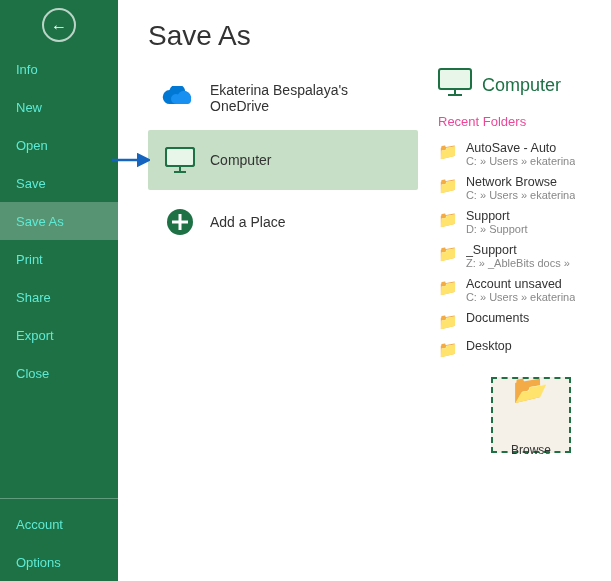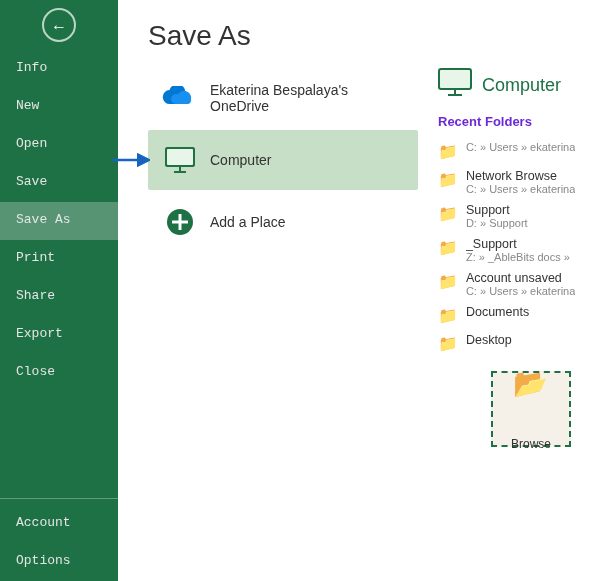--- a/index.html
+++ b/index.html
@@ -38,27 +38,26 @@
       border: 2px solid rgba(255,255,255,0.7);
       display: flex;
       align-items: center;
       justify-content: center;
       color: white;
       font-size: 16px;
     }
 
     .sidebar-item {
       display: flex;
-      align-items: flex-start;
+      align-items: center;
       padding: 10px 16px;
-      color: #e5e5e5;
+      color: #5eead4;
       cursor: pointer;
       font-size: 13px;
       height: 38px;
-      font-family: Liberation Mono, monospace;
     }
 
     .sidebar-item.active {
       background: rgba(255,255,255,0.25);
     }
 
     .sidebar-divider {
       border: none;
       border-top: 1px solid rgba(255,255,255,0.3);
       margin: 6px 0;
@@ -135,22 +134,22 @@
     }
 
     .computer-title {
       font-size: 18px;
       color: #1e7145;
       font-weight: 400;
     }
 
     .recent-folders-label {
       font-size: 13px;
-      color: #6d28d9;
-      font-weight: 700;
+      color: #ec4899;
+      font-weight: 400;
       margin-bottom: 8px;
     }
 
     .folder-item {
       display: flex;
       align-items: flex-start;
       padding: 4px 0;
       cursor: pointer;
       gap: 8px;
     }
@@ -316,20 +315,21 @@
           </svg>
         </div>
         <span class="computer-title">Computer</span>
       </div>
 
       <div class="recent-folders-label">Recent Folders</div>
 
       <div class="folder-item">
         <span class="folder-icon-small">📁</span>
         <div class="folder-info">
+          <div class="folder-name">AutoSave - Auto</div>
           <div class="folder-path">C: » Users » ekaterina</div>
         </div>
       </div>
       <div class="folder-item">
         <span class="folder-icon-small">📁</span>
         <div class="folder-info">
           <div class="folder-name">Network Browse</div>
           <div class="folder-path">C: » Users » ekaterina</div>
         </div>
       </div>

